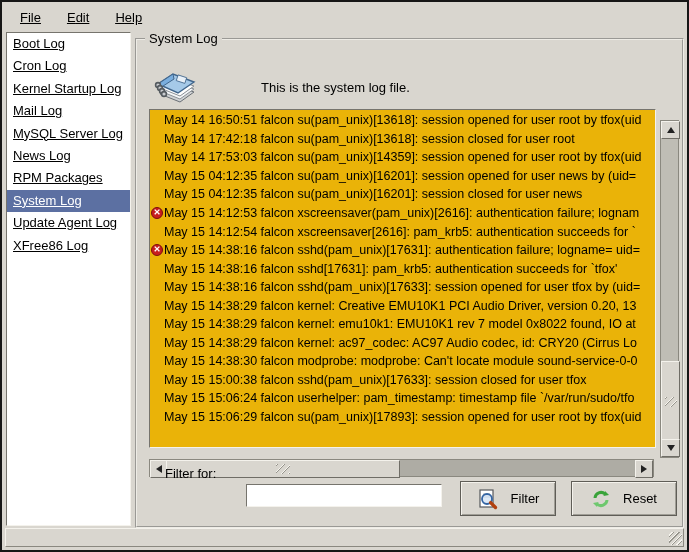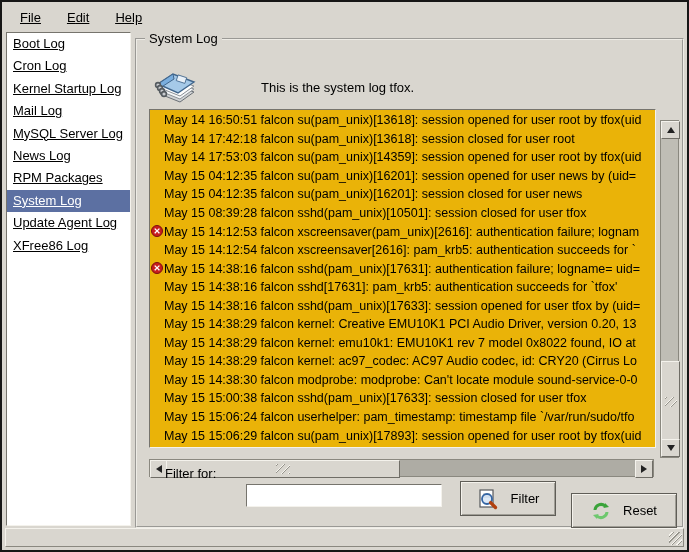--- a/index.html
+++ b/index.html
@@ -45,21 +45,21 @@
   .tri.right{border-top:4px solid transparent;border-bottom:4px solid transparent;border-left:6px solid #222;}
   .thumb{position:absolute;background:#d9d6cf;border:1px solid;border-color:#f4f2ec #6f6d66 #6f6d66 #f4f2ec;display:flex;align-items:center;justify-content:center;}
   .grip{width:12px;height:10px;background:repeating-linear-gradient(135deg,#f7f5ef 0 1px,#96948c 1px 2px,rgba(0,0,0,0) 2px 5px);}
   .grip.h{width:14px;height:10px;}
 
   
   .filter-label{position:absolute;left:28px;top:426px;font-size:13px;color:#000;}
   .filter-input{position:absolute;left:109px;top:444px;width:196px;height:23px;border:1px solid;border-color:#76746d #f4f2ec #f4f2ec #76746d;background:#fff;font-size:13px;padding:0 4px;outline:none;box-sizing:border-box;font-family:"Liberation Sans",sans-serif;}
   .btn{position:absolute;top:441px;height:33px;background:#d9d6cf;border:1px solid #5f5d57;box-shadow:inset 1px 1px 0 #f4f2ec, inset -1px -1px 0 #a09e96;display:flex;align-items:center;justify-content:center;gap:12px;font-size:13px;color:#000;cursor:default;}
   .btn-filter{left:323px;width:94px;}
-  .btn-reset{left:434px;width:104px;margin-top:12px;}
+  .btn-reset{left:434px;width:104px;}
 
   
   .statusbar{position:absolute;left:3px;right:3px;bottom:3px;height:17px;background:#d9d6cf;
     border:1px solid;border-color:#f4f2ec #8a887f #8a887f #f4f2ec;}
   .resize-grip{position:absolute;right:1px;bottom:1px;width:13px;height:13px;
     background:repeating-linear-gradient(135deg,rgba(0,0,0,0) 0 2px,#f7f5ef 2px 3px,#96948c 3px 4px);}
 </style>
 </head>
 <body>
 
@@ -97,21 +97,21 @@
         <rect x="27" y="10" width="9" height="6" transform="rotate(18 31 13)" fill="#e8f0f8" stroke="#41668c" stroke-width="0.8"></rect>
         <g stroke="#555b60" stroke-width="1.6" fill="#c9ccd0">
           <circle cx="8" cy="19" r="2.4"></circle>
             <circle cx="10" cy="22" r="2.4"></circle>
           <circle cx="12" cy="25" r="2.4"></circle>
             <circle cx="14" cy="28" r="2.4"></circle>
         </g>
       </svg>
     </div>
 
-    <div class="desc">This is the system log tfox.</div>
+    <div class="desc">This is the system log file.</div>
 
     <div class="listbox">
         <div class="log-row">
           <span class="icon-slot"></span>
           <span class="log-text">May 14 16:50:51 falcon su(pam_unix)[13618]: session opened for user root by tfox(uid</span>
         </div>
         <div class="log-row">
           <span class="icon-slot"></span>
           <span class="log-text">May 14 17:42:18 falcon su(pam_unix)[13618]: session closed for user root</span>
         </div>
@@ -119,24 +119,20 @@
           <span class="icon-slot"></span>
           <span class="log-text">May 14 17:53:03 falcon su(pam_unix)[14359]: session opened for user root by tfox(uid</span>
         </div>
         <div class="log-row">
           <span class="icon-slot"></span>
           <span class="log-text">May 15 04:12:35 falcon su(pam_unix)[16201]: session opened for user news by (uid=</span>
         </div>
         <div class="log-row">
           <span class="icon-slot"></span>
           <span class="log-text">May 15 04:12:35 falcon su(pam_unix)[16201]: session closed for user news</span>
-        </div>
-        <div class="log-row">
-          <span class="icon-slot"></span>
-          <span class="log-text">May 15 08:39:28 falcon sshd(pam_unix)[10501]: session closed for user tfox</span>
         </div>
         <div class="log-row">
           <span class="icon-slot">
             <span class="err"></span>
           </span>
           <span class="log-text">May 15 14:12:53 falcon xscreensaver(pam_unix)[2616]: authentication failure; lognam</span>
         </div>
         <div class="log-row">
           <span class="icon-slot"></span>
           <span class="log-text">May 15 14:12:54 falcon xscreensaver[2616]: pam_krb5: authentication succeeds for `</span>

